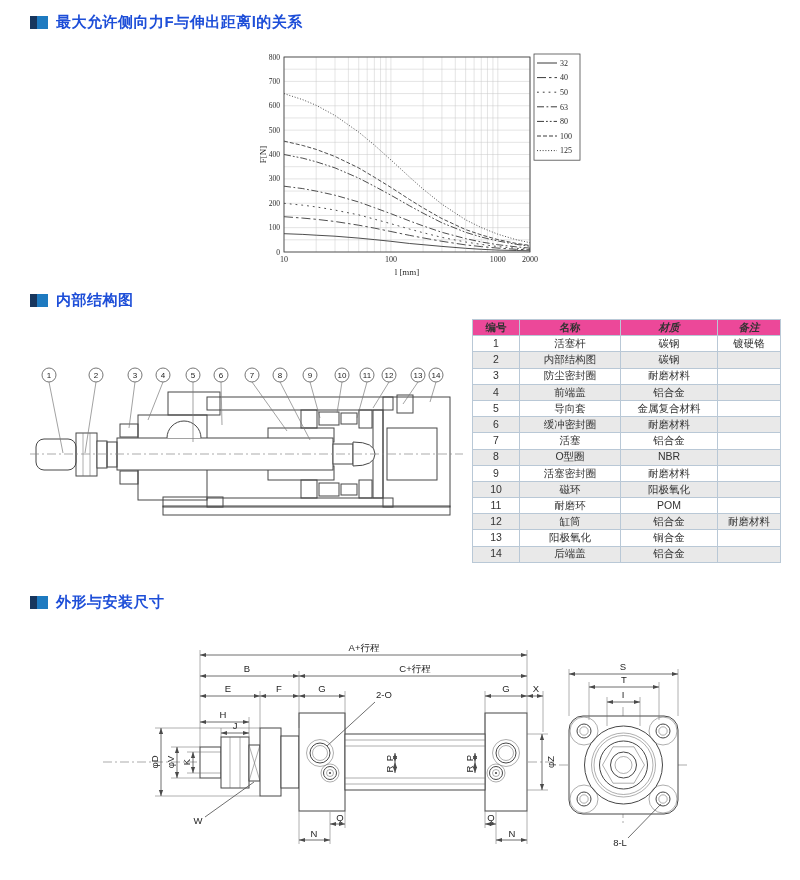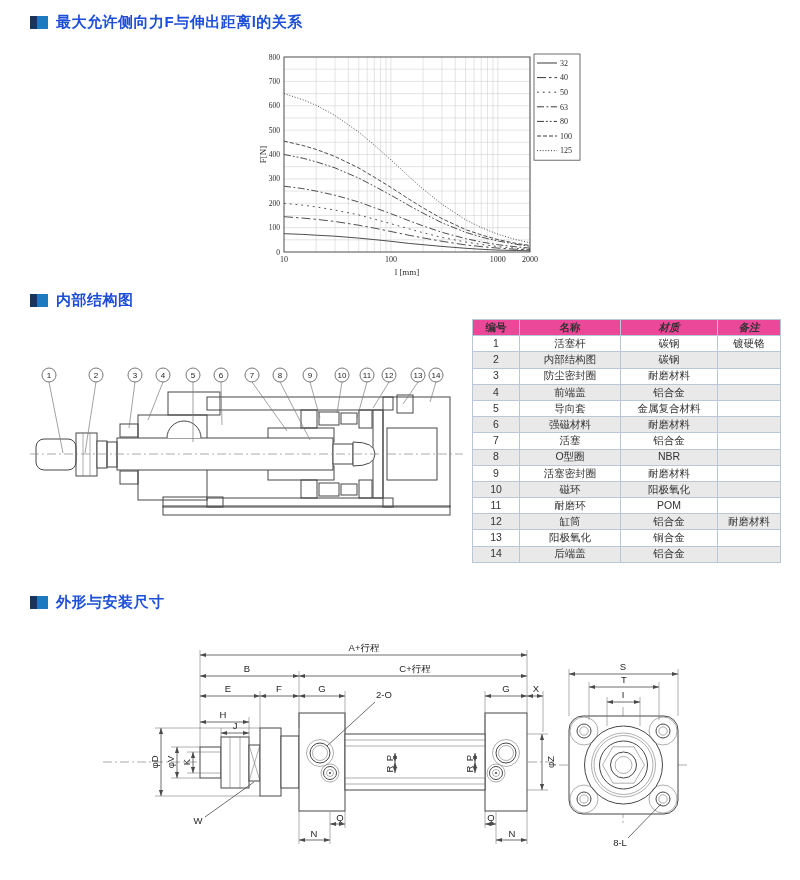--- a/index.html
+++ b/index.html
@@ -275,21 +275,21 @@
           <td></td>
         </tr>
       <tr>
           <td>5</td>
           <td>导向套</td>
           <td>金属复合材料</td>
           <td></td>
         </tr>
       <tr class="alt">
           <td>6</td>
-          <td>强磁材料</td>
+          <td>缓冲密封圈</td>
           <td>耐磨材料</td>
           <td></td>
         </tr>
       <tr>
           <td>7</td>
           <td>活塞</td>
           <td>铝合金</td>
           <td></td>
         </tr>
       <tr class="alt">

